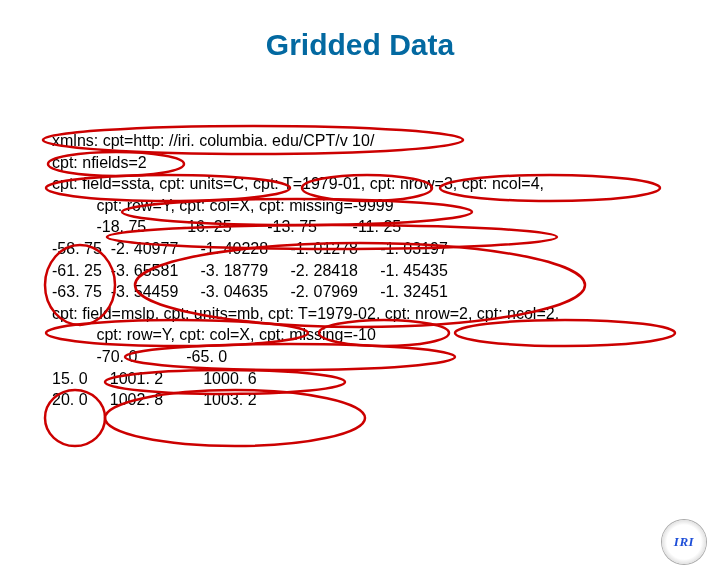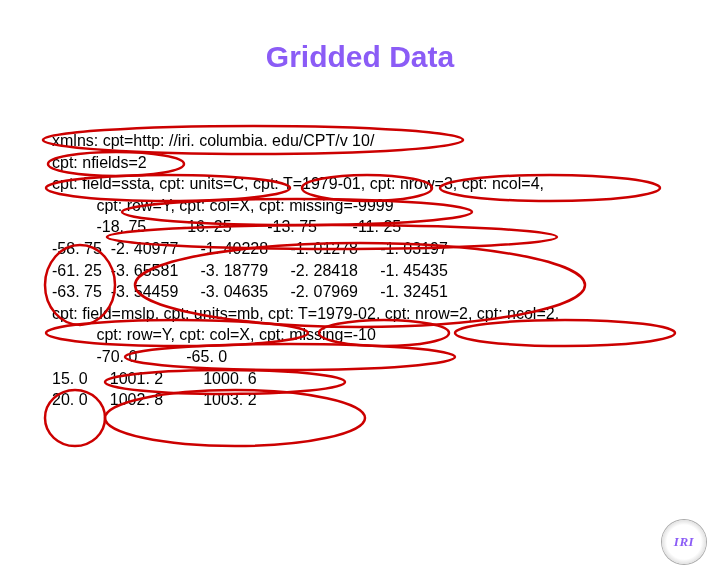--- a/index.html
+++ b/index.html
@@ -13,22 +13,21 @@
     position: relative;
   }
   .title {
     position: absolute;
     top: 28px;
     left: 0;
     width: 720px;
     text-align: center;
     font-size: 30px;
     font-weight: bold;
-    color: #8b5cf6;
-    margin-top: 12px;
+    color: #0369a1;
   }
   .content {
     position: absolute;
     top: 130px;
     left: 52px;
     width: 620px;
     font-size: 16px;
     line-height: 1.35;
     color: #000;
     white-space: pre;
@@ -64,21 +63,21 @@
     box-shadow: 0 0 0 1px #aaa;
   }
   .logo .inner {
     position: absolute;
     left: 50%;
     top: 50%;
     transform: translate(-50%, -50%);
     font-size: 13px;
     font-weight: bold;
     font-style: italic;
-    color: #8b5cf6;
+    color: #1d4ed8;
     letter-spacing: 0.5px;
     font-family: "Times New Roman", serif;
   }
 </style>
 </head>
 <body>
 
 <div class="title">Gridded Data</div>
 
 <div class="content" id="content-block">xmlns: cpt=http: //iri. columbia. edu/CPT/v 10/

